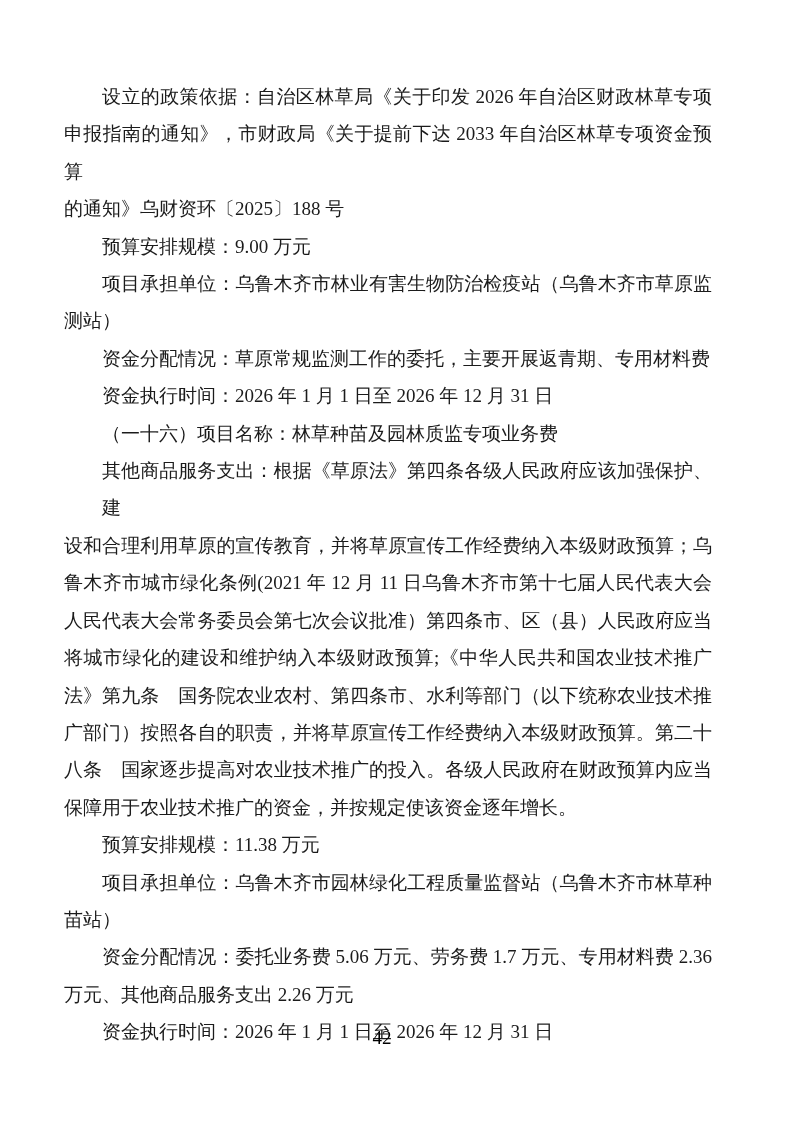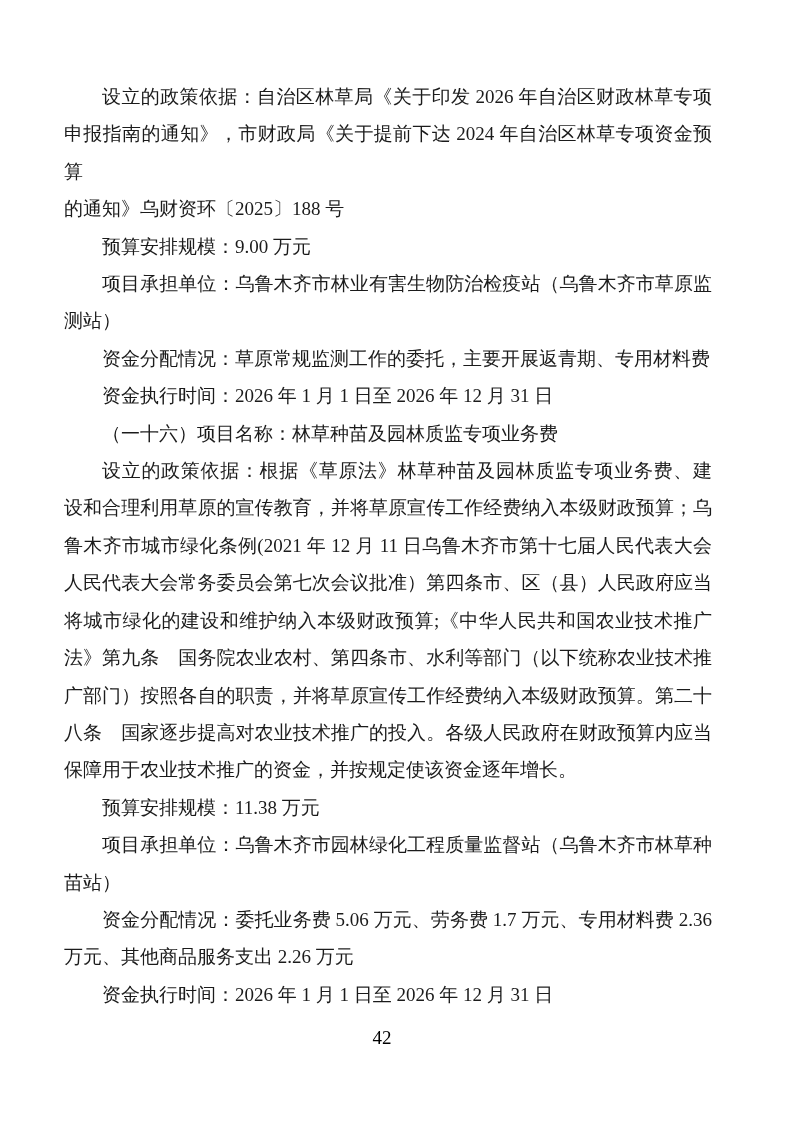--- a/index.html
+++ b/index.html
@@ -53,41 +53,41 @@
     color: #000000;
   }
 </style>
 </head>
 <body>
 
 <div class="page">
   <div class="content">
       <div class="paragraph">
         <div class="line indent fill">设立的政策依据：自治区林草局《关于印发 2026 年自治区财政林草专项</div>
-        <div class="line fill">申报指南的通知》，市财政局《关于提前下达 2024 年自治区林草专项资金预算</div>
+        <div class="line fill">申报指南的通知》，市财政局《关于提前下达 2033 年自治区林草专项资金预算</div>
         <div class="line">的通知》乌财资环〔2025〕188 号</div>
       </div>
       <div class="paragraph">
         <div class="line indent">预算安排规模：9.00 万元</div>
       </div>
       <div class="paragraph">
         <div class="line indent fill">项目承担单位：乌鲁木齐市林业有害生物防治检疫站（乌鲁木齐市草原监</div>
         <div class="line">测站）</div>
       </div>
       <div class="paragraph">
         <div class="line indent">资金分配情况：草原常规监测工作的委托，主要开展返青期、专用材料费</div>
       </div>
       <div class="paragraph">
         <div class="line indent">资金执行时间：2026 年 1 月 1 日至 2026 年 12 月 31 日</div>
       </div>
       <div class="paragraph">
         <div class="line indent">（一十六）项目名称：林草种苗及园林质监专项业务费</div>
       </div>
       <div class="paragraph">
-        <div class="line indent fill">设立的政策依据：根据《草原法》林草种苗及园林质监专项业务费、建</div>
+        <div class="line indent fill">其他商品服务支出：根据《草原法》第四条各级人民政府应该加强保护、建</div>
         <div class="line fill">设和合理利用草原的宣传教育，并将草原宣传工作经费纳入本级财政预算；乌</div>
         <div class="line fill">鲁木齐市城市绿化条例(2021 年 12 月 11 日乌鲁木齐市第十七届人民代表大会</div>
         <div class="line fill">人民代表大会常务委员会第七次会议批准）第四条市、区（县）人民政府应当</div>
         <div class="line fill">将城市绿化的建设和维护纳入本级财政预算;《中华人民共和国农业技术推广</div>
         <div class="line fill">法》第九条　国务院农业农村、第四条市、水利等部门（以下统称农业技术推</div>
         <div class="line fill">广部门）按照各自的职责，并将草原宣传工作经费纳入本级财政预算。第二十</div>
         <div class="line fill">八条　国家逐步提高对农业技术推广的投入。各级人民政府在财政预算内应当</div>
         <div class="line">保障用于农业技术推广的资金，并按规定使该资金逐年增长。</div>
       </div>
       <div class="paragraph">

